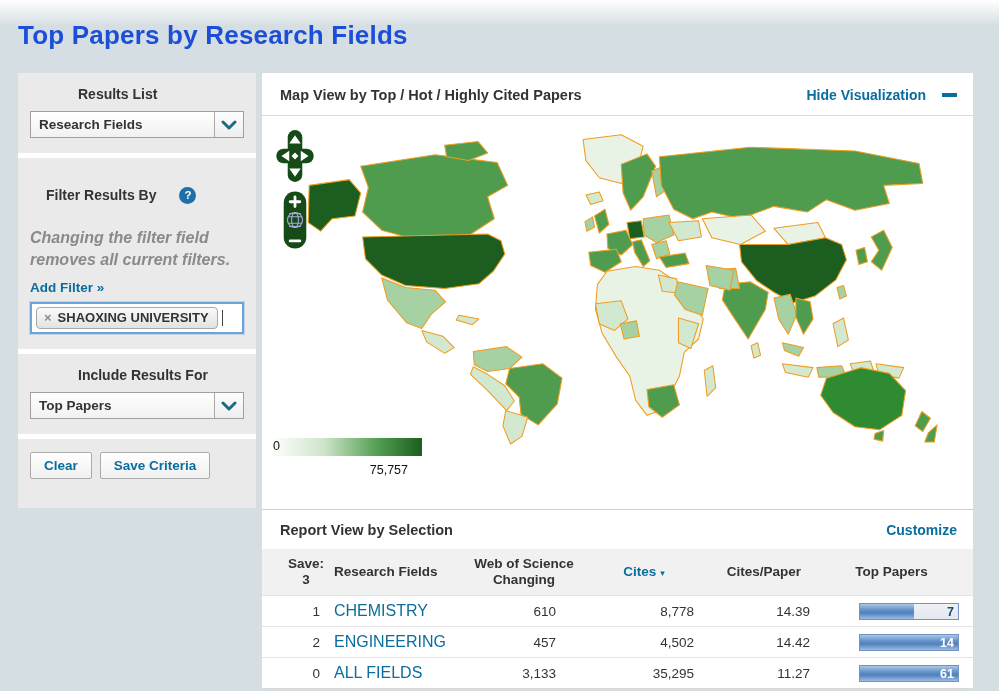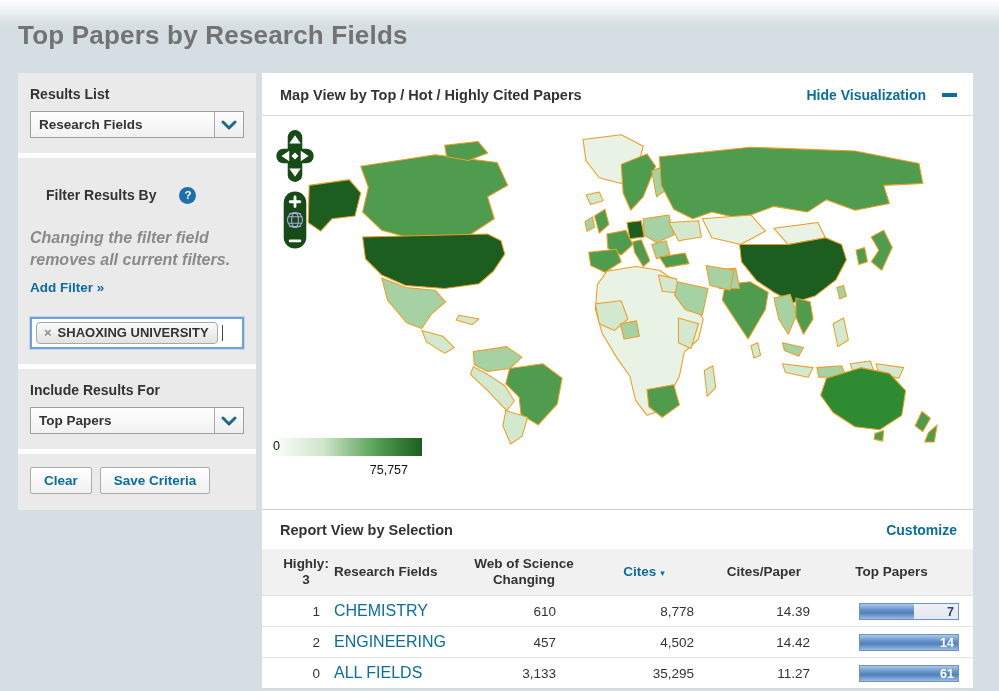--- a/index.html
+++ b/index.html
@@ -8,46 +8,46 @@
     --c4:#4f9c4f; --c5:#2e8b31; --c6:#1c5e1f; --control_green:#164a16;
     --bar_border:#6f94c4; --bar_blue:#5d8fc4; --bar_empty:#e3e8ef;
   }
   *{margin:0;padding:0;box-sizing:border-box;}
   html,body{width:999px;height:691px;overflow:hidden;}
   body{
     font-family:"Liberation Sans","DejaVu Sans",sans-serif;
     background:linear-gradient(180deg,#ffffff 0px,var(--page_bg) 26px,var(--page_bg) 100%);
     color:var(--text_dark);
   }
-  .page-title{font-size:26px;font-weight:bold;color:#737373;padding:20px 0 0 18px;letter-spacing:.2px;}
+  .page-title{font-size:26px;font-weight:bold;color:#1d4ed8;padding:20px 0 0 18px;letter-spacing:.2px;}
   .layout{display:flex;align-items:flex-start;margin:22px 0 0 18px;gap:6px;}
 
   
   .sidebar{width:238px;display:flex;flex-direction:column;gap:5px;background:#ffffff;}
   .side-section{background:var(--panel_gray);padding:13px 12px 15px 12px;}
-  .side-label{font-size:14px;font-weight:bold;color:#333;margin-bottom:9px;}
+  .side-label{font-size:14px;font-weight:bold;color:#333;margin-bottom:9px;margin-left:48px;}
   .dropdown{display:flex;height:27px;background:linear-gradient(180deg,#ffffff,#f1f1f1);
     border:1px solid #9f9f9f;cursor:pointer;}
   .dropdown .dd-text{flex:1;font-size:13.5px;font-weight:bold;color:#333;line-height:25px;padding-left:8px;
     white-space:nowrap;overflow:hidden;}
   .dropdown .dd-btn{width:29px;border-left:1px solid #aaa;display:flex;align-items:center;justify-content:center;
     background:linear-gradient(180deg,#fdfdfd,#eee);}
   .filter-head{display:flex;align-items:center;gap:7px;margin-bottom:8px;}
   .filter-head .side-label{margin:16px;}
   .help-icon{width:17px;height:17px;border-radius:50%;background:#1f6fa8;color:#fff;font-size:11.5px;
     font-weight:bold;display:flex;align-items:center;justify-content:center;cursor:pointer;}
   .filter-note{font-size:16px;font-style:italic;color:#8a8a8a;line-height:1.35;margin-bottom:8px;font-weight:bold;}
-  .add-filter{font-size:13.5px;font-weight:bold;color:var(--accent);text-decoration:none;display:inline-block;margin-bottom:22px;cursor:pointer;}
+  .add-filter{font-size:13.5px;font-weight:bold;color:var(--accent);text-decoration:none;display:inline-block;margin-bottom:7px;cursor:pointer;}
   .filter-box{background:#fff;border:2px solid #6aa4da;outline:1px solid #c4d4e2;padding:3px 4px;
     display:flex;align-items:center;min-height:29px;cursor:text;}
   .filter-tag{display:inline-flex;align-items:center;gap:6px;background:linear-gradient(180deg,#fafafa,#e2e2e2);
     border:1px solid #a8a8a8;border-radius:4px;padding:2px 8px 3px 7px;font-size:13px;font-weight:bold;color:#333;cursor:pointer;}
   .tag-x{color:#8a8a8a;font-weight:bold;font-size:13px;cursor:pointer;}
   .caret{width:1px;height:16px;background:#444;margin-left:4px;}
-  .actions{display:flex;gap:8px;padding:13px 12px 16px 12px;background:var(--panel_gray);}
+  .actions{display:flex;gap:8px;padding:13px 12px 29px 12px;background:var(--panel_gray);}
   .btn{background:linear-gradient(180deg,#ffffff,#f0f0f0);border:1px solid #ababab;border-radius:2px;
     font-size:13.5px;font-weight:bold;color:var(--accent);padding:5px 13px;cursor:pointer;
     font-family:"Liberation Sans",sans-serif;}
 
   
   .main{width:711px;background:#fff;min-height:603px;}
   .panel-header{display:flex;justify-content:space-between;align-items:center;padding:14px 16px 12px 18px;
     border-bottom:1px solid #dcdcdc;}
   .panel-title{font-size:14.5px;font-weight:bold;color:#333;}
   .link{font-size:14px;font-weight:bold;color:var(--accent);text-decoration:none;cursor:pointer;}
@@ -255,21 +255,21 @@
     </div>
 
     <div class="report-header">
       <div class="panel-title">Report View by Selection</div>
       <a class="link">Customize</a>
     </div>
 
     <div class="table-wrap">
       <div class="grid-row thead">
         <div class="th">
-          <div>Highly:</div>
+          <div>Save:</div>
           <div>3</div>
         </div>
         <div class="th left">Research Fields</div>
         <div class="th">Web of Science Changing</div>
         <div class="th cites">
           <span>Cites</span>
           <span class="sort-arrow">▾</span>
         </div>
         <div class="th">Cites/Paper</div>
         <div class="th">Top Papers</div>

